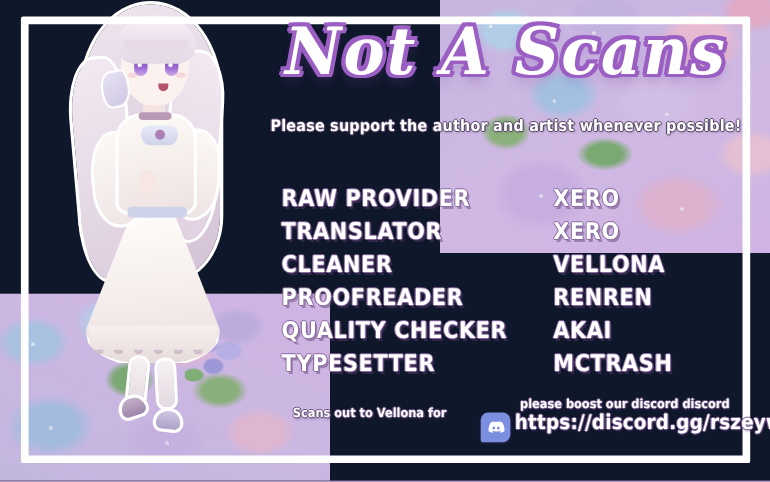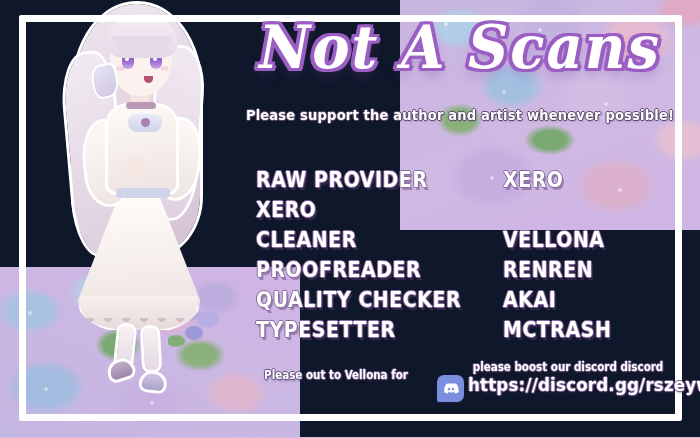--- a/index.html
+++ b/index.html
@@ -327,20 +327,21 @@
 
   <div id="title">Not A Scans</div>
   <div id="subtitle">Please support the author and artist whenever possible!</div>
 
   <div id="credits">
     <div class="credit-row">
       <span class="role">RAW PROVIDER</span>
       <span class="name">XERO</span>
     </div>
     <div class="credit-row">
+      <span class="role">TRANSLATOR</span>
       <span class="name">XERO</span>
     </div>
     <div class="credit-row">
       <span class="role">CLEANER</span>
       <span class="name">VELLONA</span>
     </div>
     <div class="credit-row">
       <span class="role">PROOFREADER</span>
       <span class="name">RENREN</span>
     </div>
@@ -348,21 +349,21 @@
       <span class="role">QUALITY CHECKER</span>
       <span class="name">AKAI</span>
     </div>
     <div class="credit-row">
       <span class="role">TYPESETTER</span>
       <span class="name">MCTRASH</span>
     </div>
   </div>
 
   <div id="shoutout">
-    <div>Please out to Vellona for</div>
+    <div>Scans out to Vellona for</div>
   </div>
 
   <div id="discord-block">
     <div id="discord-caption">please boost our discord discord</div>
     <div id="discord-icon">
       <svg viewBox="0 0 24 24" aria-hidden="true">
         <path fill="#ffffff" d="M19.3 5.3A16 16 0 0 0 15.4 4l-.25.5a12 12 0 0 1 3.4 1.4 14.6 14.6 0 0 0-12-.02A12 12 0 0 1 10 4.5L9.7 4a16 16 0 0 0-3.9 1.3C3.3 9 2.6 12.6 2.9 16.2A16.2 16.2 0 0 0 7.8 18l1-1.5c-.6-.2-1.2-.5-1.7-.9l.4-.3a11.5 11.5 0 0 0 10 0l.4.3c-.5.4-1.1.7-1.7.9l1 1.5a16.2 16.2 0 0 0 4.9-1.8c.4-4.2-.6-7.7-2.8-10.9ZM9.3 14c-.9 0-1.7-.9-1.7-1.9s.8-1.9 1.7-1.9 1.7.9 1.7 1.9-.8 1.9-1.7 1.9Zm5.4 0c-.9 0-1.7-.9-1.7-1.9s.8-1.9 1.7-1.9 1.7.9 1.7 1.9-.8 1.9-1.7 1.9Z"></path>
       </svg>
     </div>
     <div id="discord-url">https://discord.gg/rszeywm</div>

